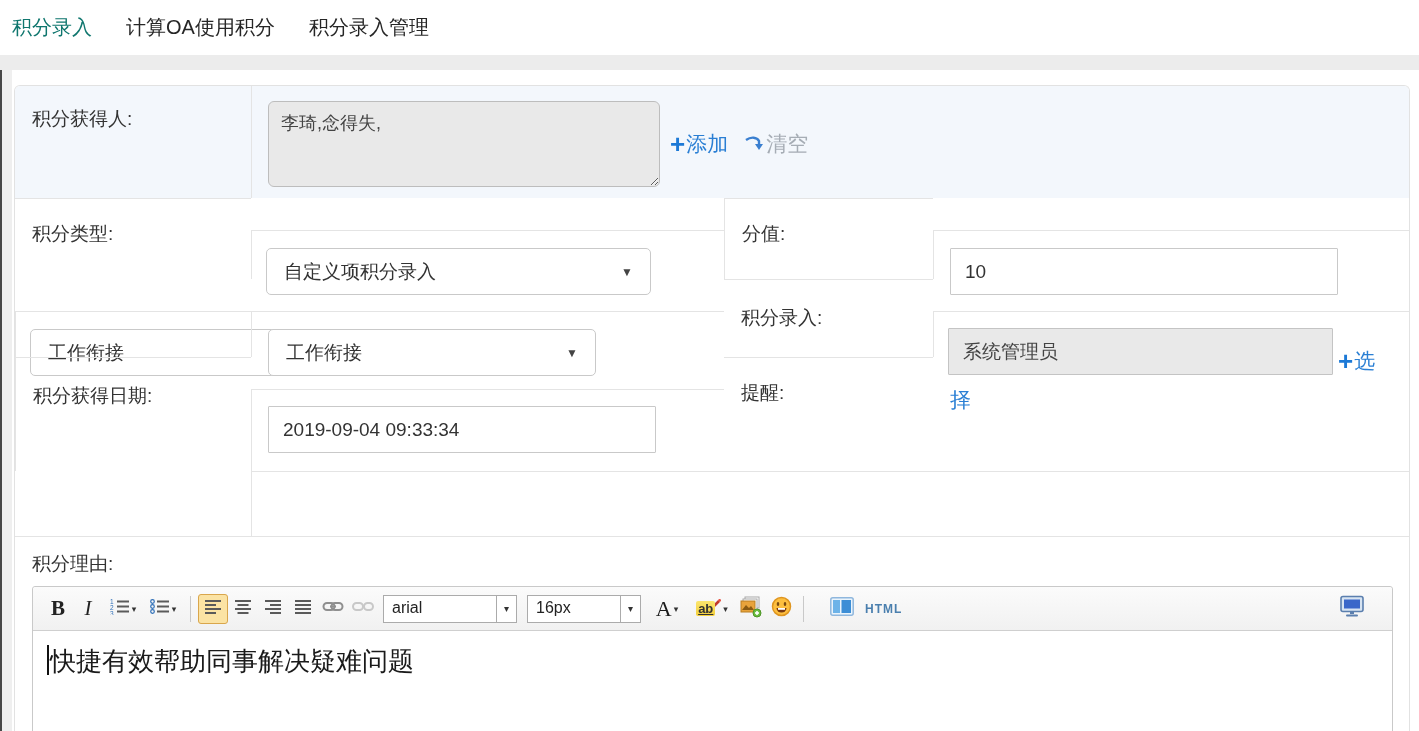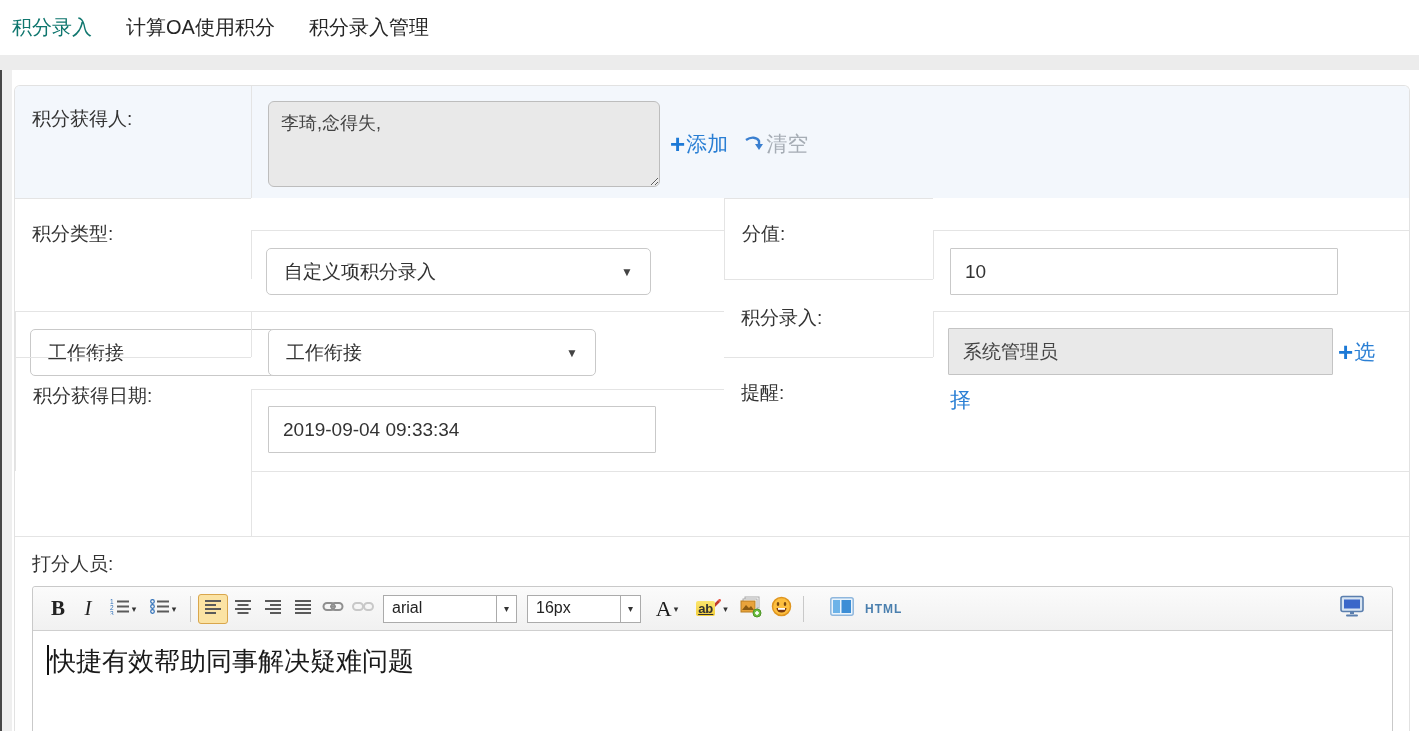--- a/index.html
+++ b/index.html
@@ -49,21 +49,21 @@
     display:flex; align-items:center; justify-content:space-between; padding:0 17px;
     font-size:19px; color:#333; cursor:pointer; }
   .sel .arrow { font-size:12px; color:#444; }
   .inp { width:388px; height:47px; border:1px solid #c9c9c9; border-radius:1px; background:#fff;
     font-size:19px; color:#333; padding:0 14px; font-family:inherit; outline:none; }
   .inp.disabled { width:385px; background:#e9e9e9; border-color:#c4c4c4; color:#444; }
   .field-cell { padding:17px 0 0 14px;margin-top:32px; }
   .field-cell.right { padding-left:16px; }
 
   
-  .scorer-line1 { display:flex; align-items:center; }
+  .scorer-line1 { display:flex; align-items:flex-end; }
   .choose-link { font-size:21px; color:#2a7fd4; display:flex; align-items:center; margin-left:5px; cursor:pointer; }
   .choose-line2 { font-size:21px; color:#2a7fd4; margin:11px 0 0 2px; cursor:pointer; }
 
   
   .reason-cell { padding:14px 16px 0 17px; }
   .reason-label { font-size:19px; color:#333; }
   .editor { margin-top:9px; width:1361px; height:300px; border:1px solid #c9c9c9;
     border-radius:3px; background:#fff; display:flex; flex-direction:column; }
   .toolbar { height:44px; flex:none; display:flex; align-items:center; padding:0 10px;
     background:linear-gradient(#fbfbfb,#f1f1f1); border-bottom:1px solid #cfcfcf;
@@ -163,21 +163,21 @@
   </div>
   <div class="cell bt bl label-cell pt25">积分获得日期:</div>
   <div class="cell bt bl field-cell right" style="padding-top:16px">
     <input class="inp" value="2019-09-04 09:33:34" style="">
   </div>
 
   <div class="cell bt label-cell">提醒:</div>
   <div class="cell bt bl span3"></div>
 
   <div class="cell bt span4 reason-cell">
-    <div class="reason-label">打分人员:</div>
+    <div class="reason-label">积分理由:</div>
 
     <div class="editor">
       <div class="toolbar">
 
         <div class="tbtn">
           <span class="glyph-b">B</span>
           </div>
         <div class="tbtn">
           <span class="glyph-i">I</span>
           </div>

